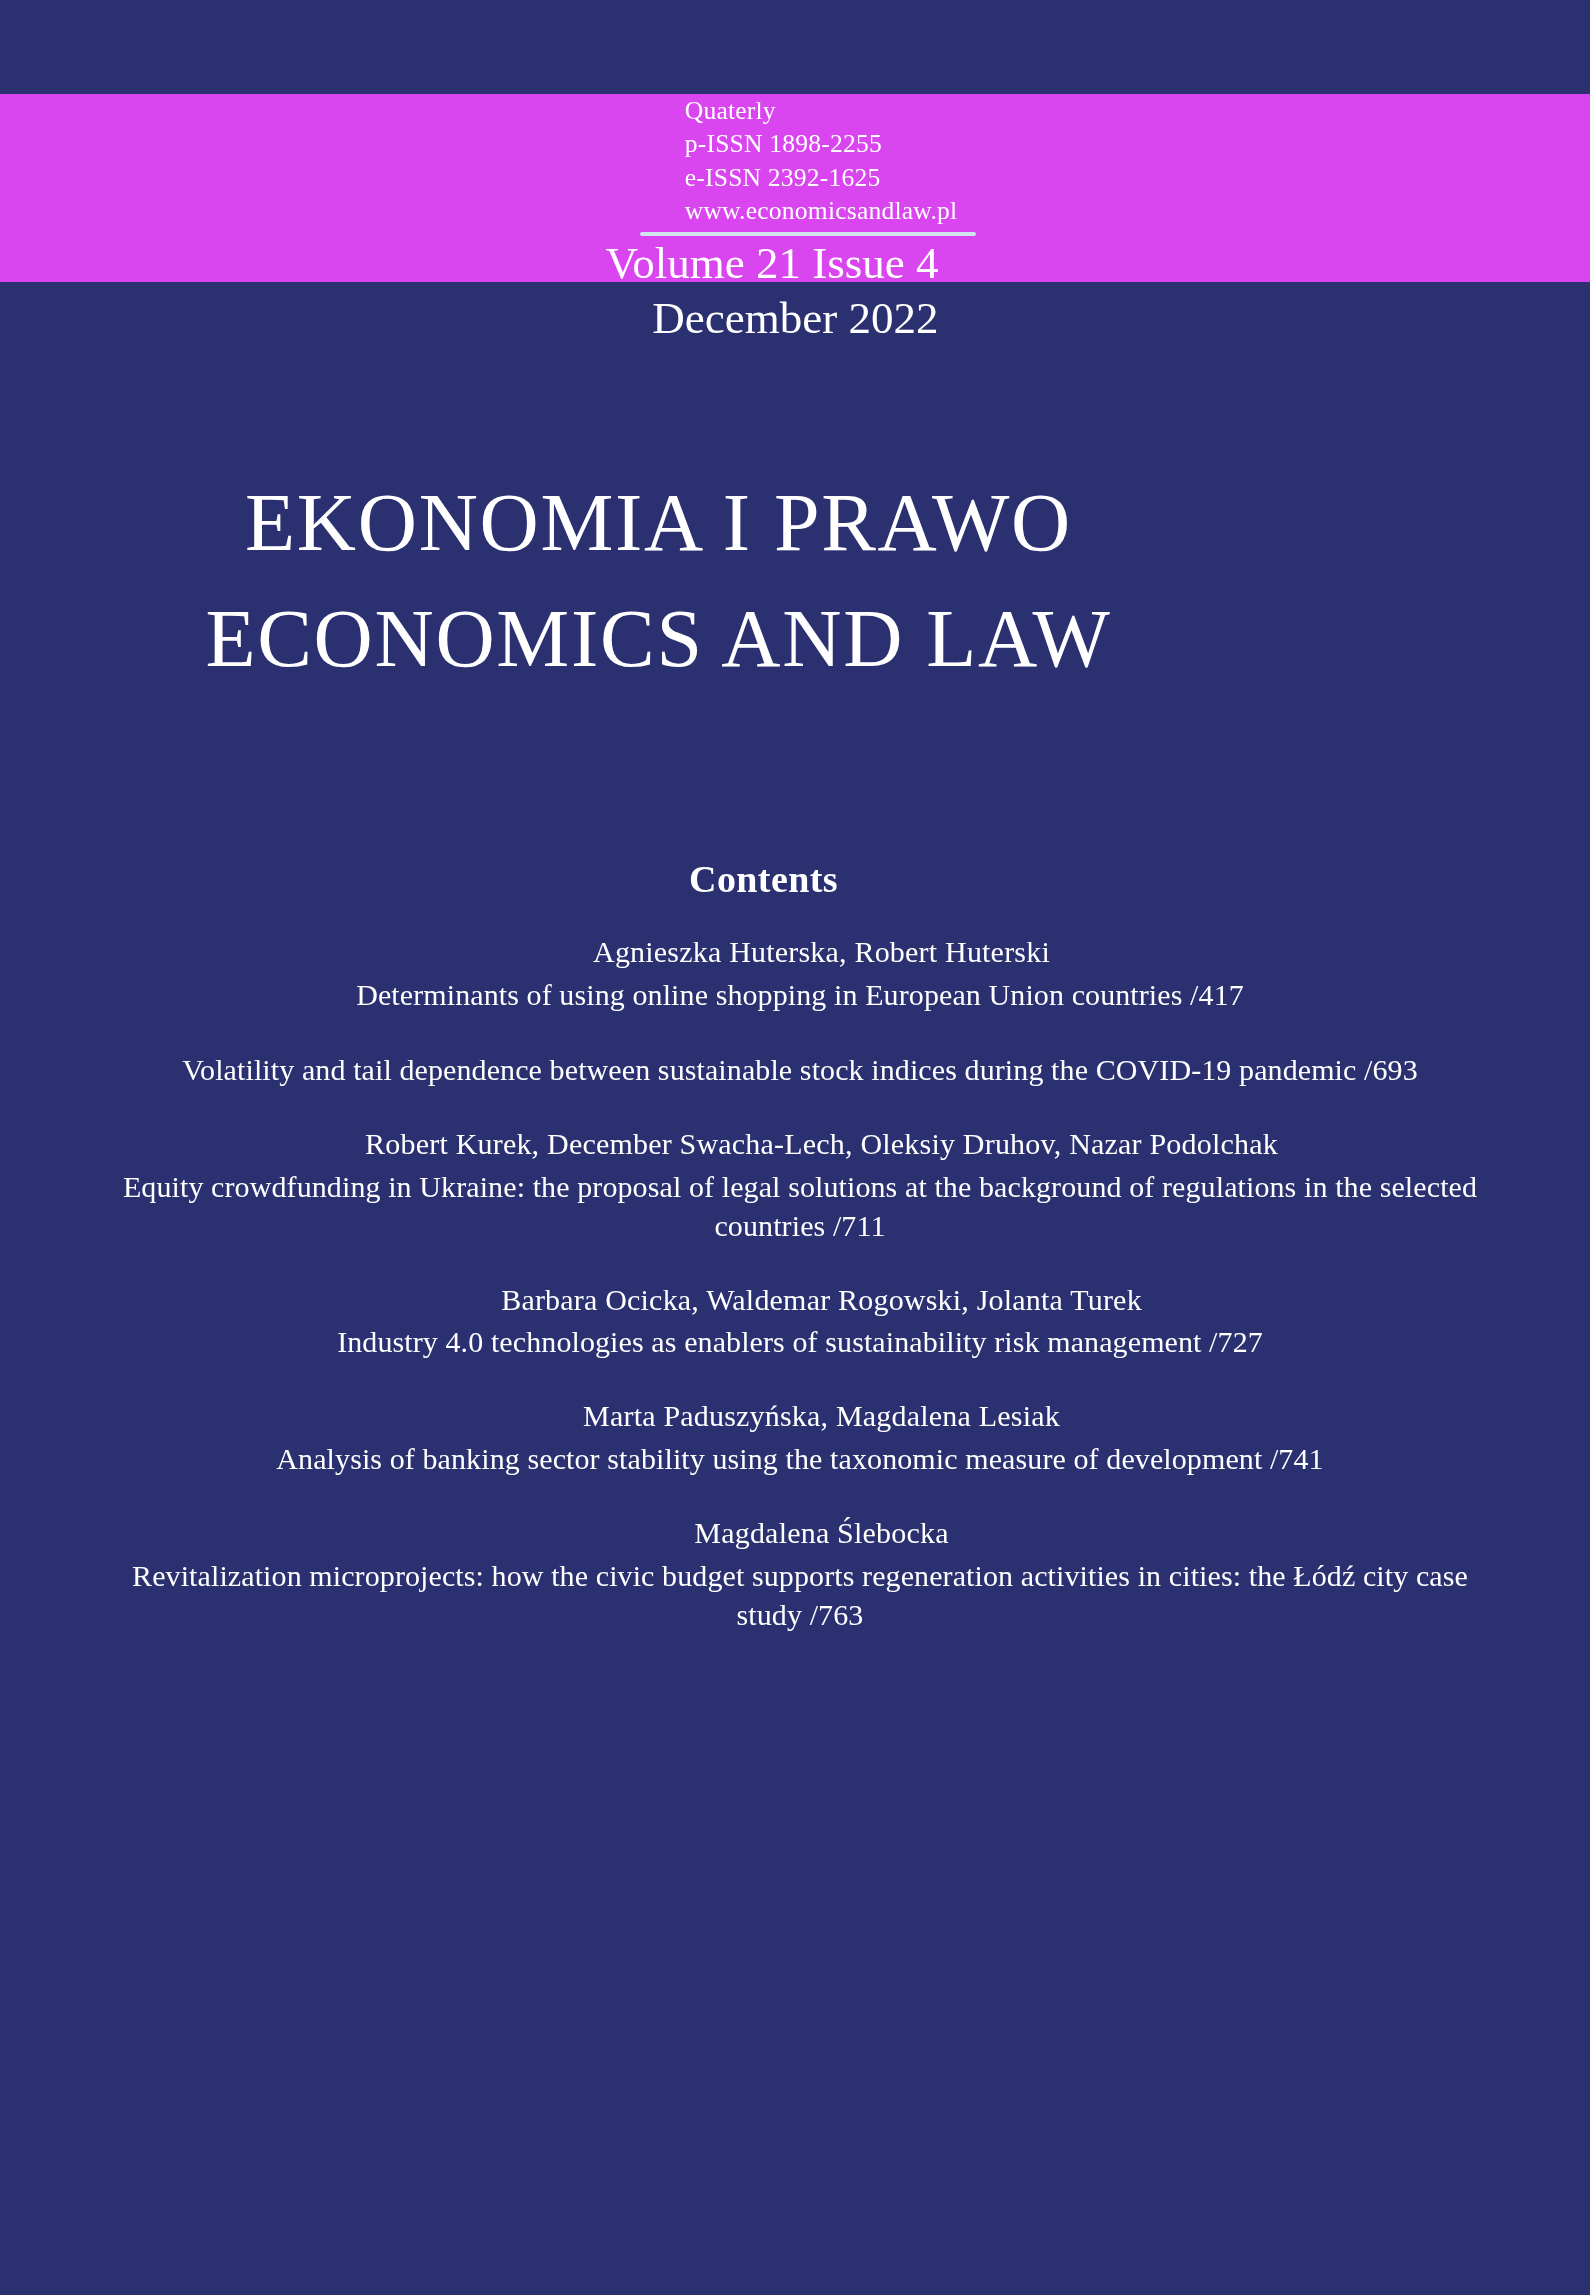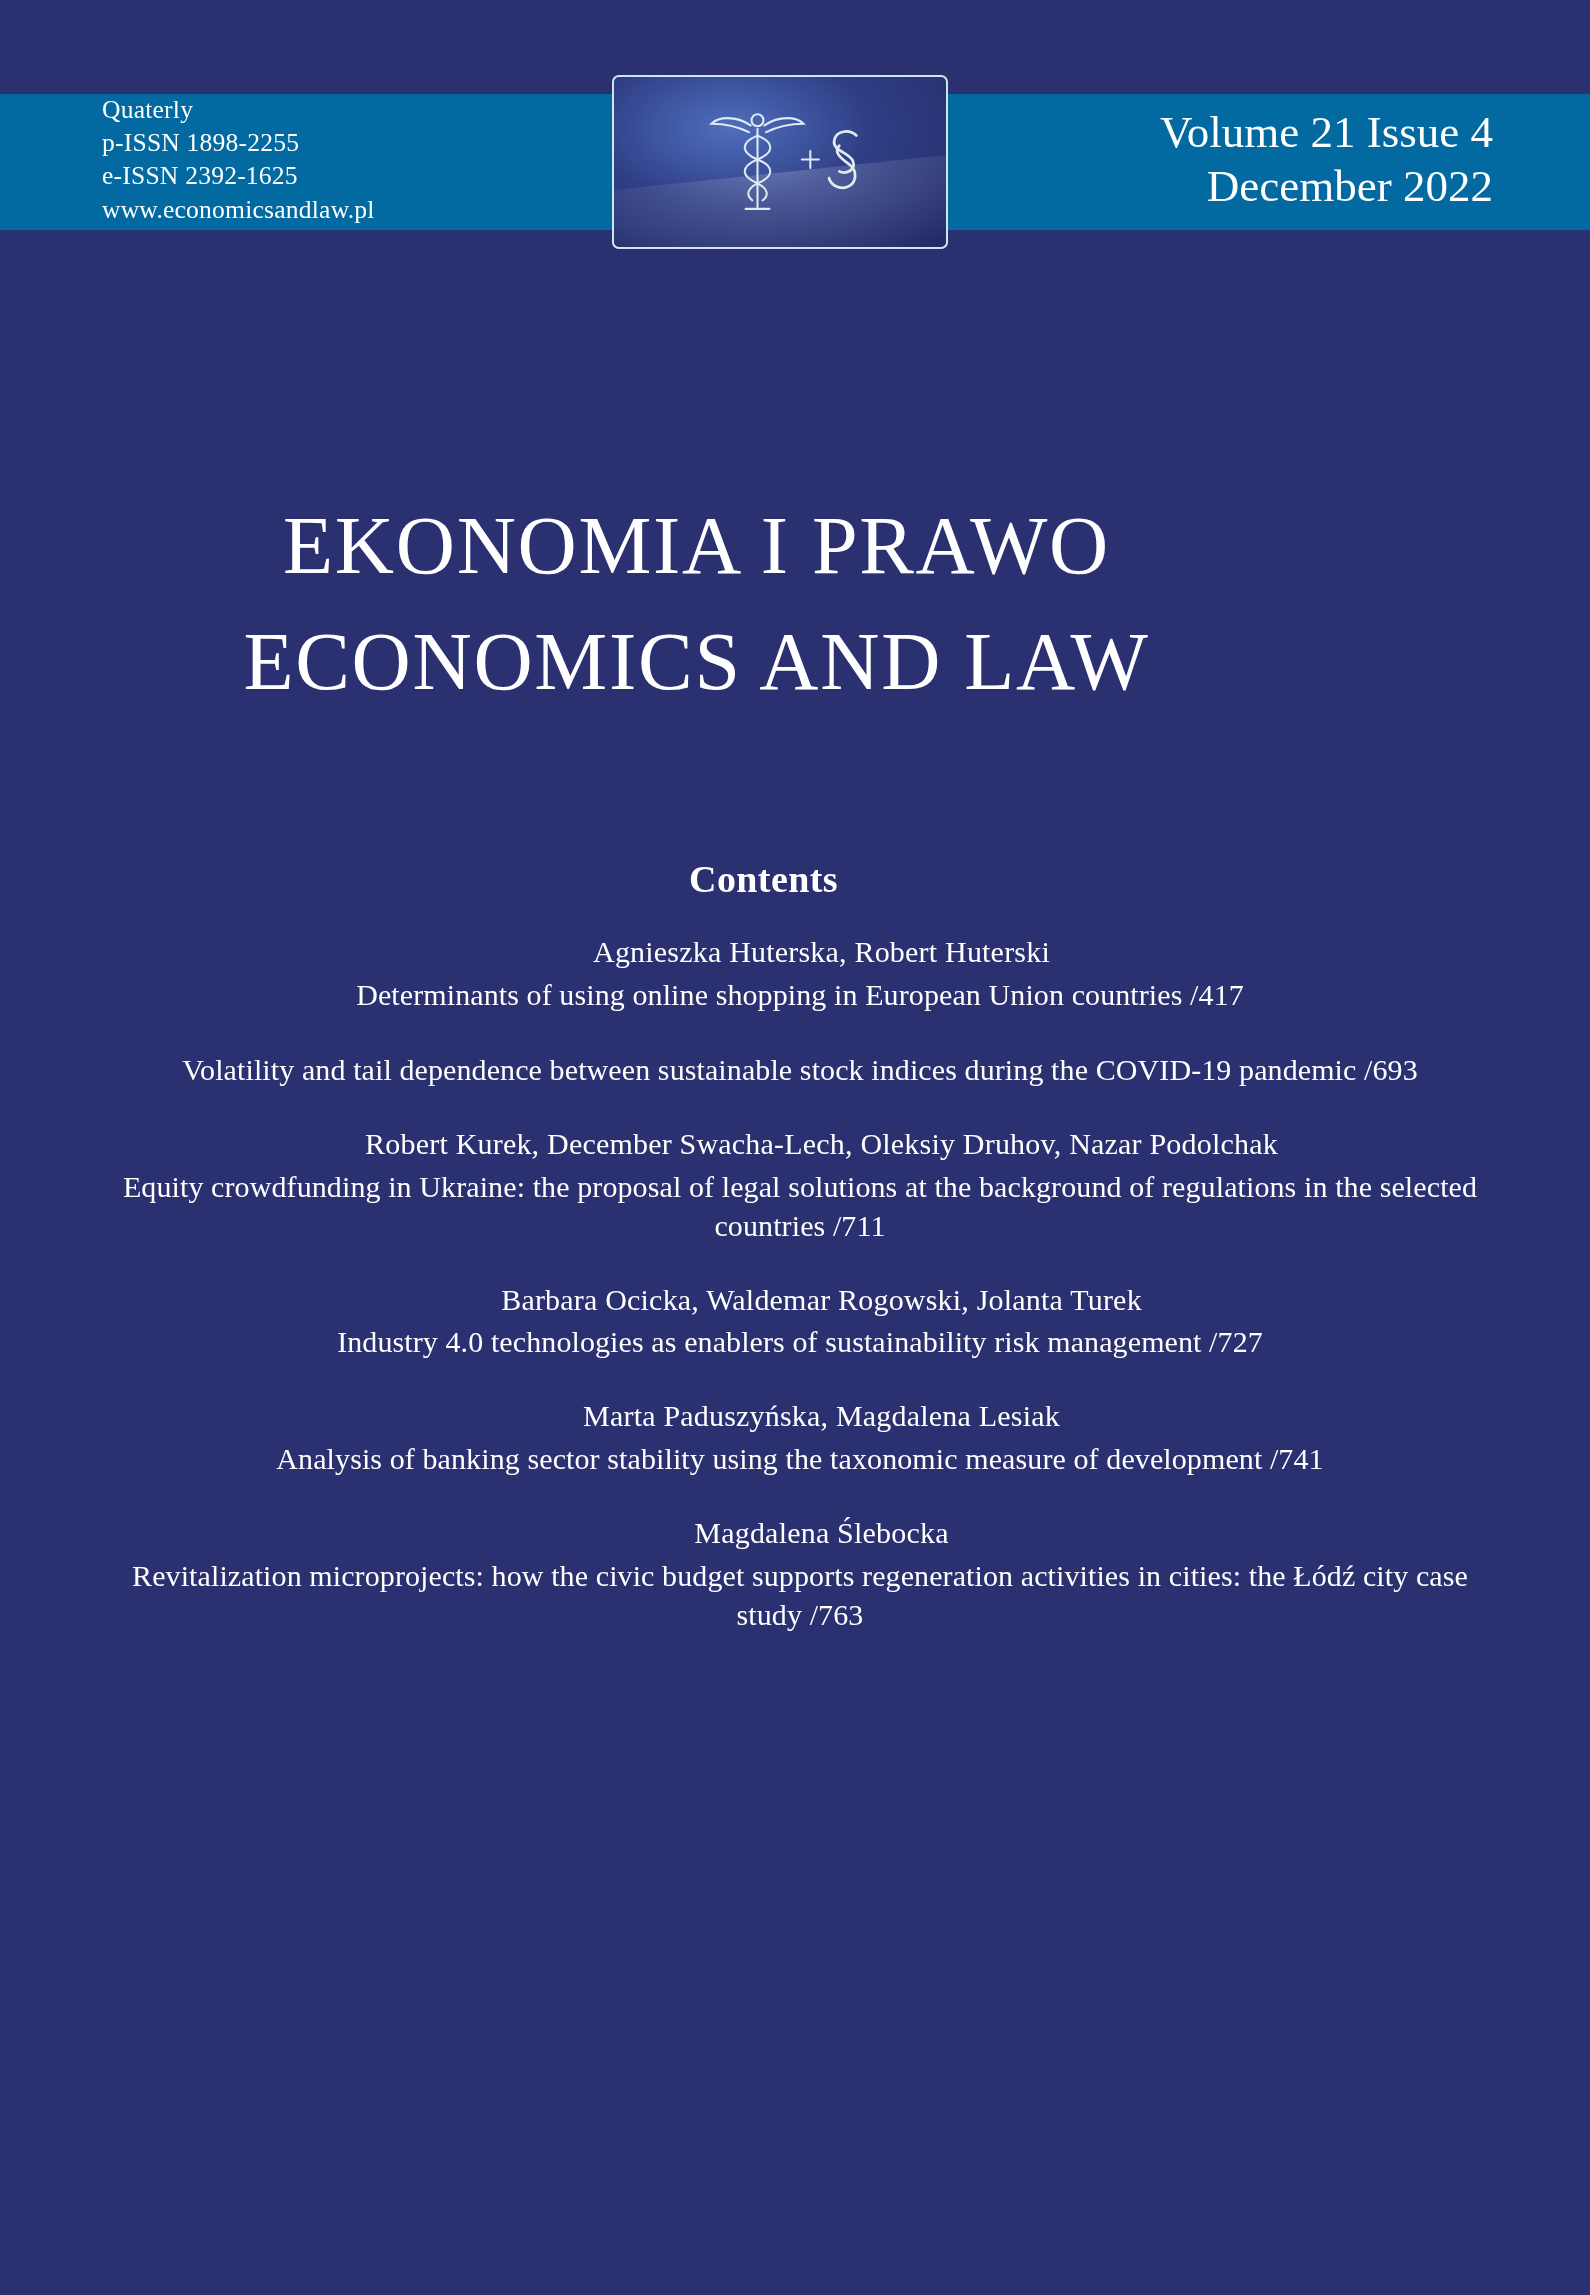--- a/index.html
+++ b/index.html
@@ -15,27 +15,28 @@
     overflow: hidden;
     position: relative;
   }
 
   
   .masthead {
     position: absolute;
     top: 94px;
     left: 0;
     width: 1591px;
-    height: 136px;
-    background: #0369a1;
+    height: 188px;
+    background: #d946ef;
     display: flex;
     align-items: center;
     justify-content: space-between;
     box-sizing: border-box;
     padding: 0 51px;
+    flex-direction: column;
   }
   .issn-block {
     font-size: 25.6px;
     line-height: 1.30;
     letter-spacing: 0.2px;
     color: #ffffff;
     padding-left: 51px;
     padding-bottom: 5.1px;
   }
   .issn-block div { white-space: nowrap; }
@@ -71,25 +72,24 @@
     font-size: 45px;
     line-height: 1.22;
     padding-right: 47px;
     padding-bottom: 5.1px;
     white-space: nowrap;
   }
 
   
   .journal-titles {
     position: absolute;
-    top: 488px;
+    top: 465px;
     left: 0;
     width: 1317px;
     text-align: center;
-    margin-left: 38px;
   }
   .title-line {
     font-size: 82px;
     letter-spacing: 1.7px;
     line-height: 1.42;
     font-weight: normal;
     margin: 0;
   }
 
   

